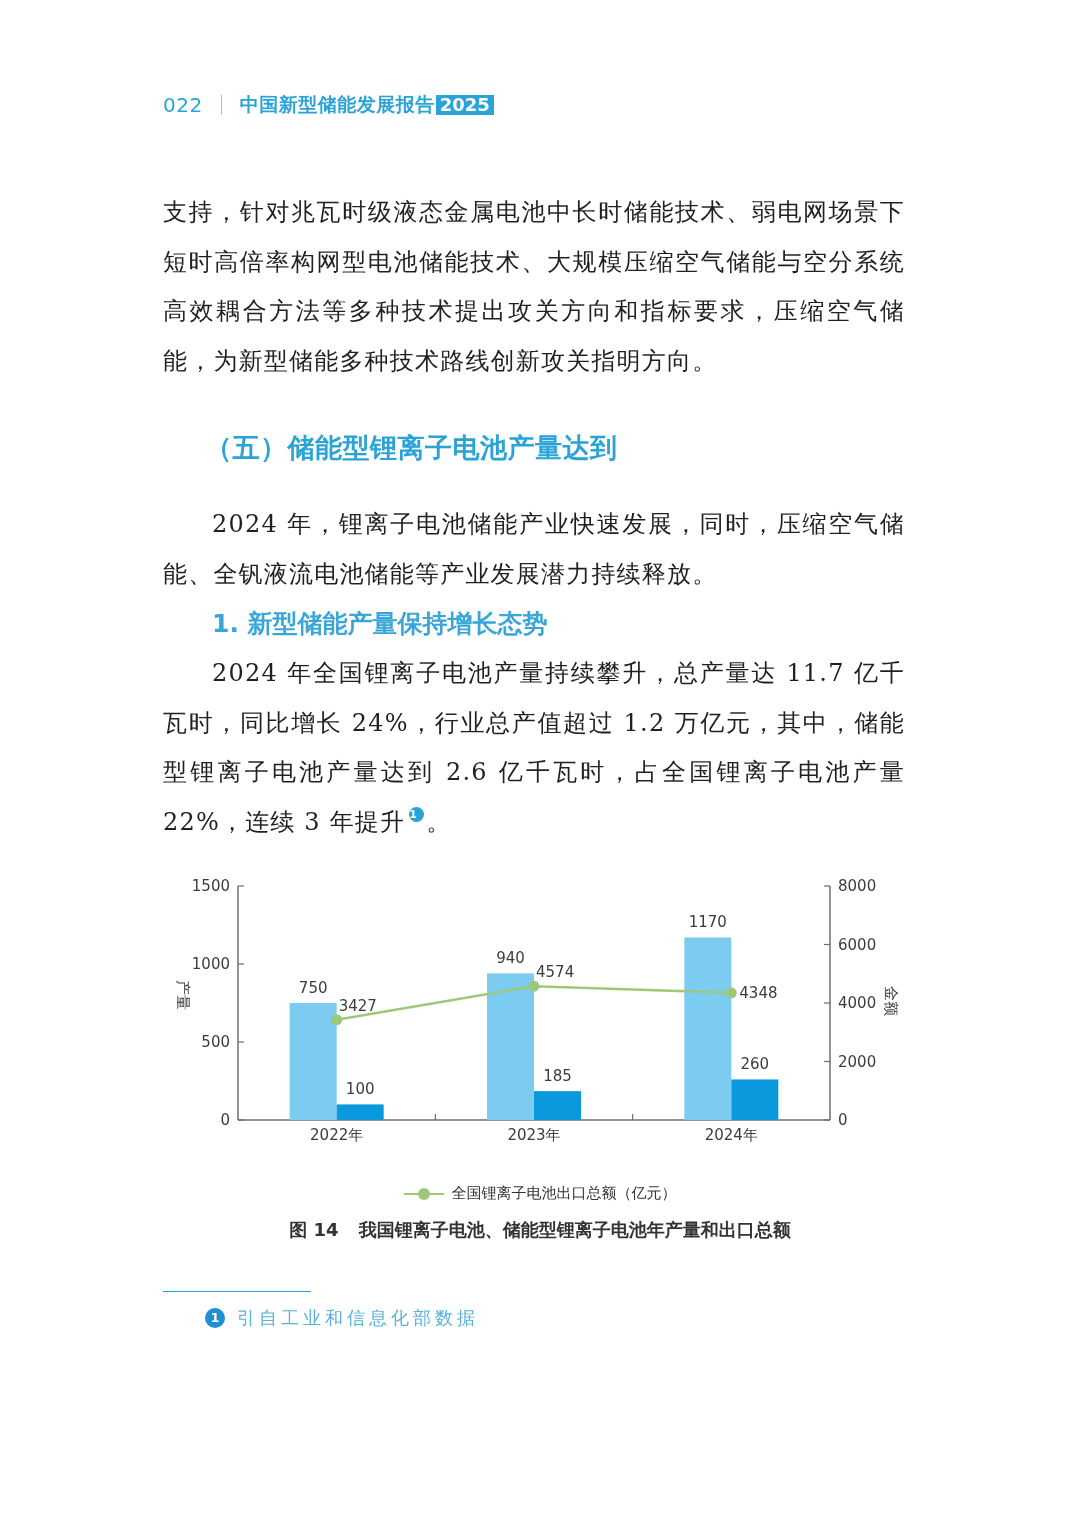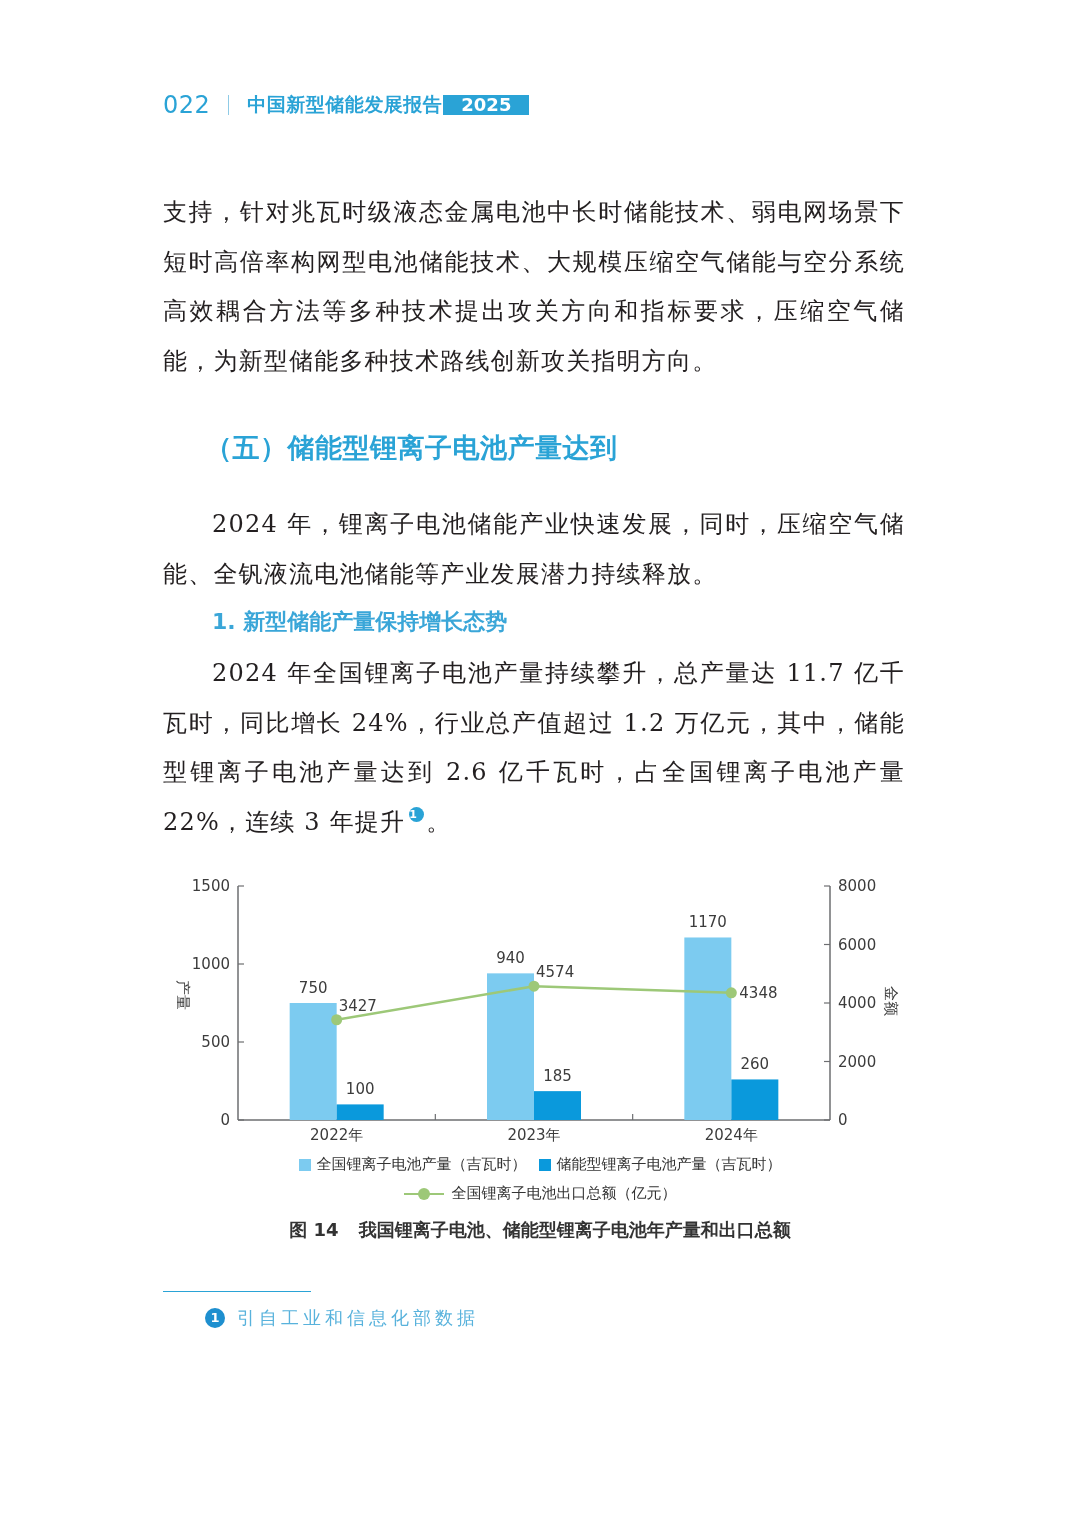--- a/index.html
+++ b/index.html
@@ -1,30 +1,30 @@
 <!DOCTYPE html>
 <html><head>
 <meta charset="utf-8">
 <style>
   html, body { margin: 0; padding: 0; background: #ffffff; }
   body { width: 1080px; height: 1518px; position: relative; overflow: hidden;
          font-family: "DejaVu Serif", "Liberation Serif", serif; color: #231f20; }
   .header { position: absolute; left: 163px; top: 90px; height: 30px; display: flex; align-items: center;
             font-family: "DejaVu Sans", "Liberation Sans", sans-serif; color: #2aa3d6; }
-  .page-num { font-size: 24px; letter-spacing: 0.5px; text-align: center; }
+  .page-num { font-size: 20px; letter-spacing: 0.5px; text-align: center; }
   .header-sep { width: 1px; height: 20px; background: #8fcbe6; margin: 0 18px; }
   .report-title { font-size: 19px; font-weight: bold; letter-spacing: 0.5px; }
-  .report-year { background: #2aa3d6; color: #fff; font-weight: bold; font-size: 18px; padding: 0 18px; margin-left: 1px; line-height: 20px; }
+  .report-year { background: #2aa3d6; color: #fff; font-weight: bold; font-size: 18px; padding: 0 4px; margin-left: 1px; line-height: 20px; }
 
   .para { position: absolute; left: 163px; width: 742px; font-size: 24px; line-height: 49.5px; text-align: justify; text-align-last: left; letter-spacing: 1.2px; }
   .indent { text-indent: 49px; }
   .section-heading { position: absolute; left: 205px; top: 430px; font-family: "DejaVu Sans", "Liberation Sans", sans-serif;
                      font-weight: bold; font-size: 27px; color: #2aa3d6; letter-spacing: 0.5px; }
   .sub-heading { position: absolute; left: 212px; top: 607px; font-family: "DejaVu Sans", "Liberation Sans", sans-serif;
-                 font-weight: bold; font-size: 22px; color: #3aa6d8; }
+                 font-weight: bold; font-size: 25px; color: #3aa6d8; }
   .fn-marker { display: inline-block; width: 15px; height: 15px; border-radius: 50%; background: #2aa3d6; color: #fff;
                font-size: 11px; line-height: 15px; text-align: center; text-indent: 0; vertical-align: 12px;
                font-family: "DejaVu Sans", sans-serif; font-weight: bold; margin: 0 2px 0 4px; letter-spacing: 0; }
 
   .chart-wrap { position: absolute; left: 150px; top: 868px; width: 780px; height: 390px; }
   .chart-svg { position: absolute; left: 0; top: 0; }
   .chart-svg text { font-family: "DejaVu Sans", "Liberation Sans", sans-serif; fill: #3c3c3c; }
   .legend-row { position: absolute; left: 0; width: 780px; display: flex; justify-content: center; align-items: center;
                 font-family: "DejaVu Sans", "Liberation Sans", sans-serif; font-size: 15px; color: #333; }
   .legend-item { display: flex; align-items: center; margin: 0 6px; }
@@ -105,30 +105,20 @@
       <text x="557.8333333333334" y="59.47999999999999" text-anchor="middle" font-size="15">1170</text>
       <text x="604.8333333333334" y="201.44" text-anchor="middle" font-size="15">260</text>
       <polyline points="186.66666666666669,151.76024999999998 384,118.2105 581.3333333333334,124.821" fill="none" stroke="#9dc878" stroke-width="2.5"></polyline>
       <circle cx="186.66666666666669" cy="151.76024999999998" r="5.5" fill="#9dc878"></circle>
       <text x="188.66666666666669" y="142.76024999999998" text-anchor="start" font-size="15">3427</text>
       <circle cx="384" cy="118.2105" r="5.5" fill="#9dc878"></circle>
       <text x="386" y="109.2105" text-anchor="start" font-size="15">4574</text>
       <circle cx="581.3333333333334" cy="124.821" r="5.5" fill="#9dc878"></circle>
       <text x="589.3333333333334" y="129.821" text-anchor="start" font-size="15">4348</text>
     </svg>
-  <div class="legend-row" style="top:287px;">
-    <div class="legend-item">
-      <span class="swatch" style="background:#7ccbf0;"></span>
-      <span>全国锂离子电池产量（吉瓦时）</span>
-    </div>
-    <div class="legend-item">
-      <span class="swatch" style="background:#0a99dc;"></span>
-      <span>储能型锂离子电池产量（吉瓦时）</span>
-    </div>
-  </div>
   <div class="legend-row" style="top:316px;">
     <div class="legend-item">
       <span class="line-swatch"></span>
       <span>全国锂离子电池出口总额（亿元）</span>
     </div>
   </div>
   <div class="fig-caption">
     <span class="fig-num">图 14</span><span>我国锂离子电池、储能型锂离子电池年产量和出口总额</span>
   </div>
 </div>

